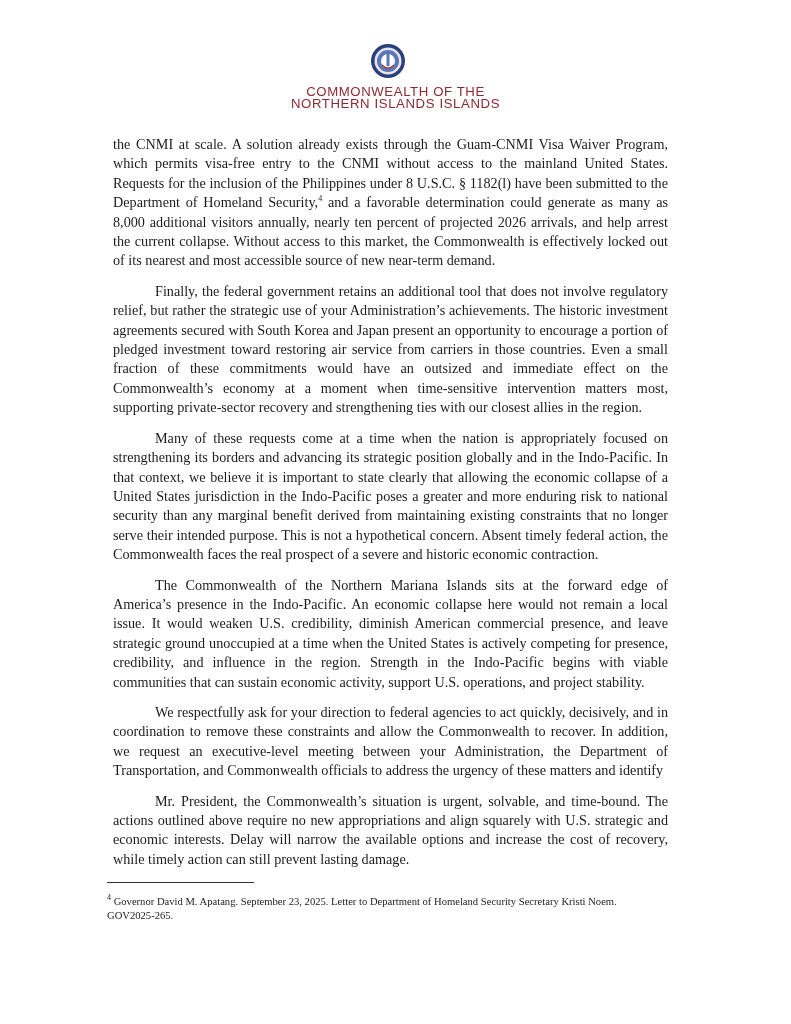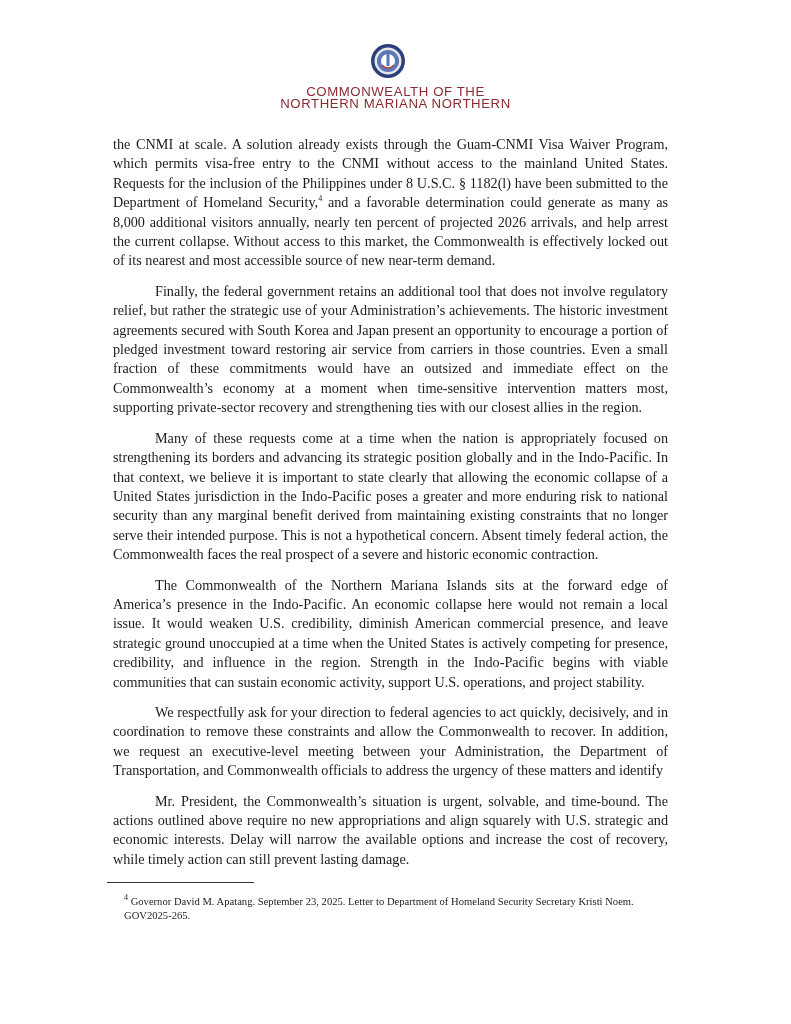--- a/index.html
+++ b/index.html
@@ -5,37 +5,37 @@
   html, body { margin:0; padding:0; background:#fff; }
   body { width:791px; height:1024px; position:relative; overflow:hidden; font-family:"Liberation Serif", serif; color:#1c1c1c; }
   .seal { position:absolute; left:370px; top:43px; width:36px; height:36px; }
   .org { position:absolute; left:0; width:791px; text-align:center; font-family:"Liberation Sans", sans-serif; color:#8b2a32; font-size:13.2px; letter-spacing:0.6px; line-height:12px; }
   .org.l1 { top:86px; }
   .org.l2 { top:98px; }
   .body-text { position:absolute; left:113px; top:135px; width:567px; font-size:14.2px; line-height:19.4px; text-align:justify; }
   .body-text p { margin:0 12px 11px 0; }
   .body-text p.indent { text-indent:42px; }
   .fn-rule { position:absolute; left:107px; top:882px; width:147px; height:1px; background:#333; }
-  .footnote { position:absolute; left:124px; top:895px; width:560px; font-size:10.6px; line-height:14px; color:#222; }
+  .footnote { position:absolute; left:107px; top:895px; width:560px; font-size:10.6px; line-height:14px; color:#222; }
   .footnote sup, .body-text sup { font-size:8px; vertical-align:super; line-height:0; }
 </style>
 </head>
 <body>
 
 <svg class="seal" viewBox="0 0 36 36">
   <circle cx="18" cy="18" r="17" fill="#2b3f7a"></circle>
   <circle cx="18" cy="18" r="13.5" fill="#e9e3ea"></circle>
   <circle cx="18" cy="18" r="11" fill="#5a78b6"></circle>
   <circle cx="18" cy="18" r="7" fill="#ffffff"></circle>
   <rect x="16.5" y="11" width="3" height="12" fill="#5a78b6"></rect>
   <path d="M12 22 Q18 28 24 22" stroke="#b33" stroke-width="1.2" fill="none"></path>
 </svg>
 
 <div class="org l1">COMMONWEALTH OF THE</div>
-<div class="org l2">NORTHERN MARIANA NORTHERN</div>
+<div class="org l2">NORTHERN ISLANDS ISLANDS</div>
 
 <div class="body-text">
   <p><span>the CNMI at scale. A solution already exists through the Guam-CNMI Visa Waiver Program, which permits visa-free entry to the CNMI without access to the mainland United States. Requests for the inclusion of the Philippines under 8 U.S.C. § 1182(l) have been submitted to the Department of Homeland Security,</span><sup>4</sup><span> and a favorable determination could generate as many as 8,000 additional visitors annually, nearly ten percent of projected 2026 arrivals, and help arrest the current collapse. Without access to this market, the Commonwealth is effectively locked out of its nearest and most accessible source of new near-term demand.</span></p>
   <p class="indent">Finally, the federal government retains an additional tool that does not involve regulatory relief, but rather the strategic use of your Administration’s achievements. The historic investment agreements secured with South Korea and Japan present an opportunity to encourage a portion of pledged investment toward restoring air service from carriers in those countries. Even a small fraction of these commitments would have an outsized and immediate effect on the Commonwealth’s economy at a moment when time-sensitive intervention matters most, supporting private-sector recovery and strengthening ties with our closest allies in the region.</p>
   <p class="indent">Many of these requests come at a time when the nation is appropriately focused on strengthening its borders and advancing its strategic position globally and in the Indo-Pacific. In that context, we believe it is important to state clearly that allowing the economic collapse of a United States jurisdiction in the Indo-Pacific poses a greater and more enduring risk to national security than any marginal benefit derived from maintaining existing constraints that no longer serve their intended purpose. This is not a hypothetical concern. Absent timely federal action, the Commonwealth faces the real prospect of a severe and historic economic contraction.</p>
   <p class="indent">The Commonwealth of the Northern Mariana Islands sits at the forward edge of America’s presence in the Indo-Pacific. An economic collapse here would not remain a local issue. It would weaken U.S. credibility, diminish American commercial presence, and leave strategic ground unoccupied at a time when the United States is actively competing for presence, credibility, and influence in the region. Strength in the Indo-Pacific begins with viable communities that can sustain economic activity, support U.S. operations, and project stability.</p>
   <p class="indent">We respectfully ask for your direction to federal agencies to act quickly, decisively, and in coordination to remove these constraints and allow the Commonwealth to recover. In addition, we request an executive-level meeting between your Administration, the Department of Transportation, and Commonwealth officials to address the urgency of these matters and identify</p>
   <p class="indent">Mr. President, the Commonwealth’s situation is urgent, solvable, and time-bound. The actions outlined above require no new appropriations and align squarely with U.S. strategic and economic interests. Delay will narrow the available options and increase the cost of recovery, while timely action can still prevent lasting damage.</p>
 </div>
 

